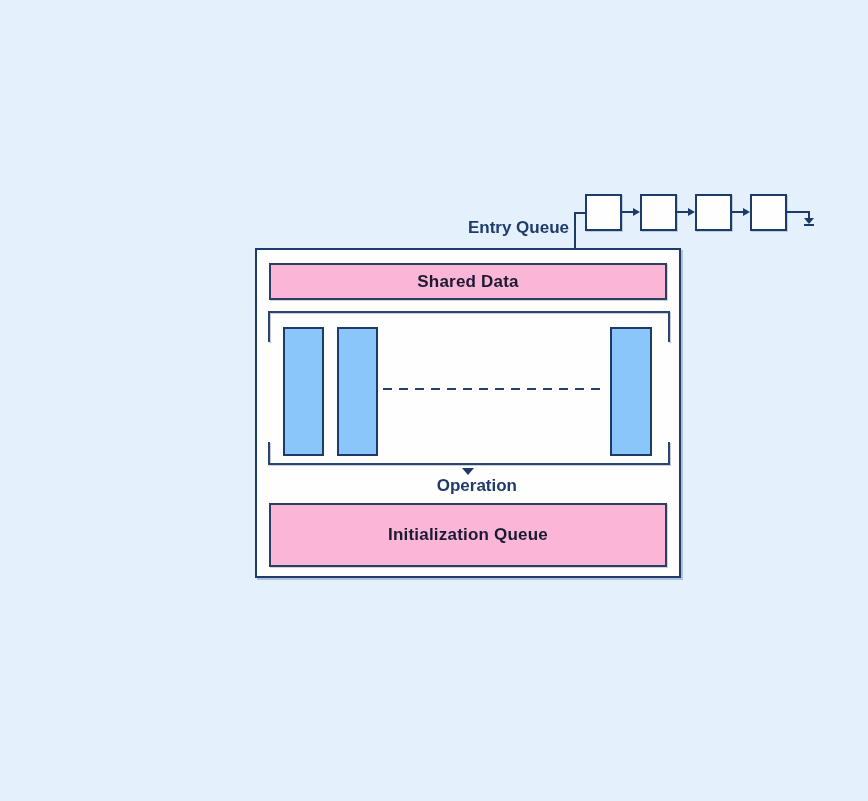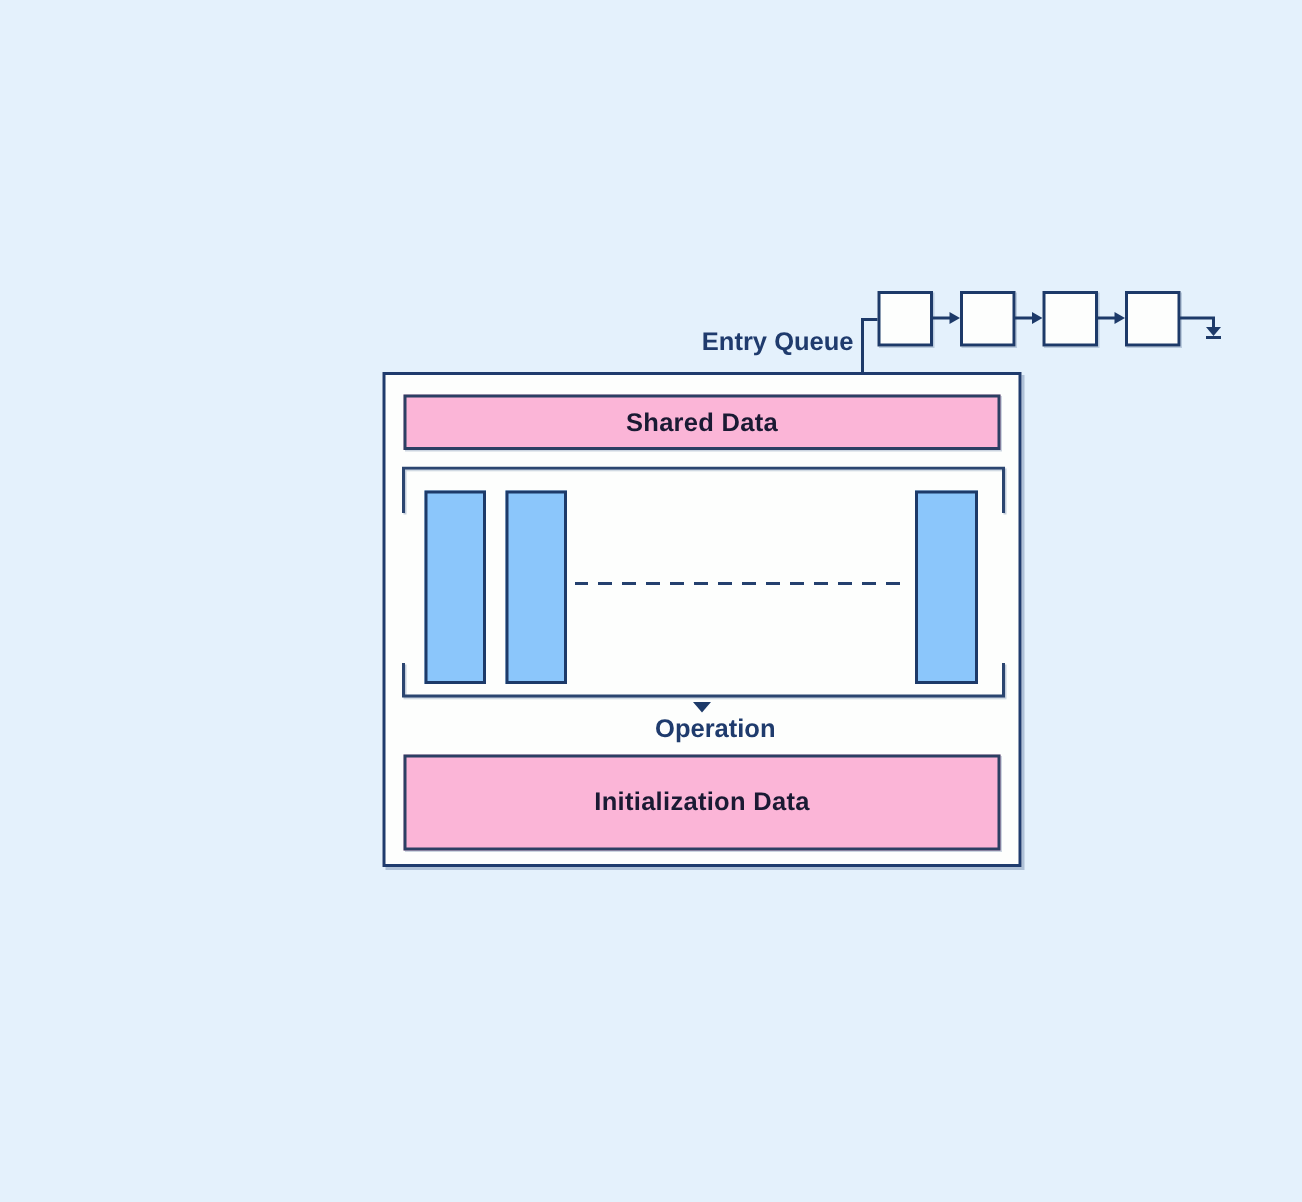--- a/index.html
+++ b/index.html
@@ -179,16 +179,16 @@
   <div class="abs op-bar b1"></div>
   <div class="abs op-bar b2"></div>
   <div class="abs op-bar b3"></div>
 
   <div class="abs dashed-line"></div>
 
   <div class="abs op-pointer"></div>
   <div class="abs diagram-label operation-label">Operation</div>
 
   <div class="abs pink-bar init-code">
-    <span>Initialization Data</span>
+    <span>Initialization Queue</span>
   </div>
 
 </div>
 
 </body></html>

